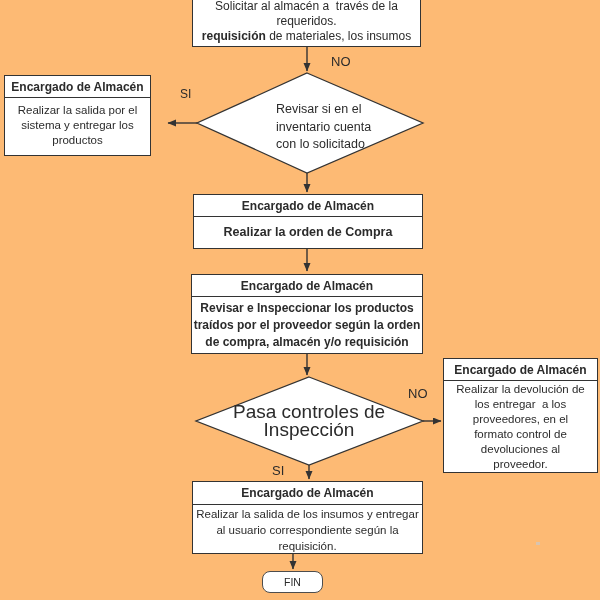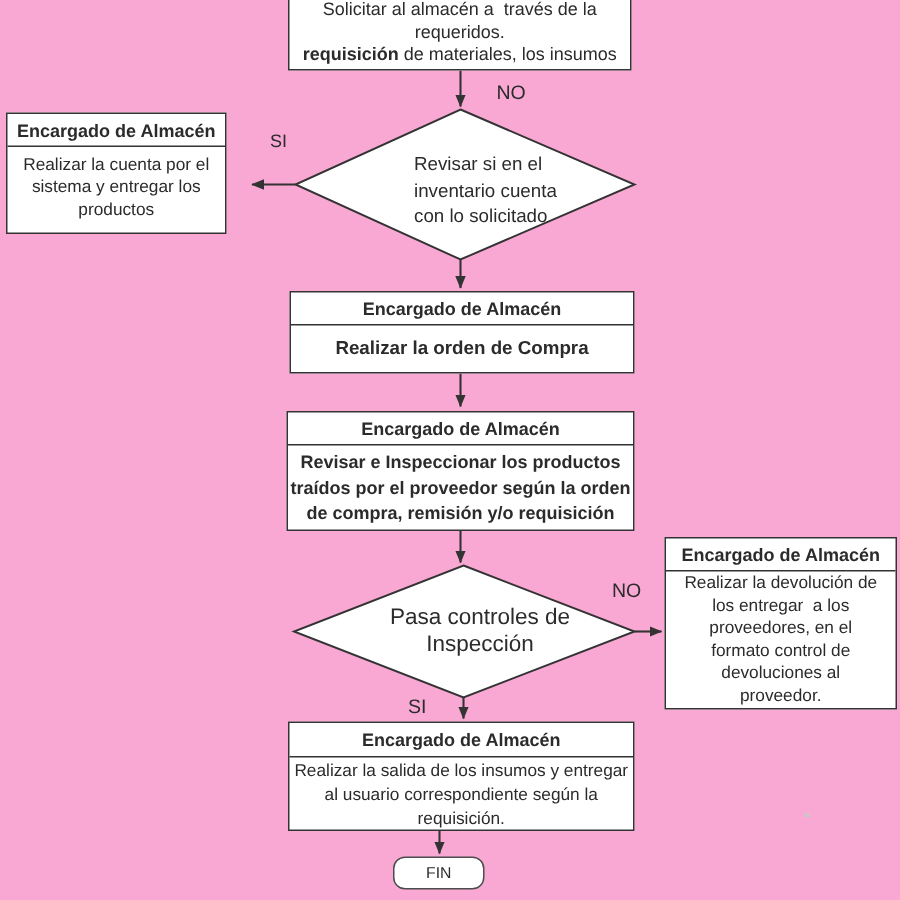--- a/index.html
+++ b/index.html
@@ -1,17 +1,17 @@
 <!DOCTYPE html>
 <html><head>
 <meta charset="utf-8">
 <style>
   html,body{margin:0;padding:0;background:#ffffff;}
   #stage{
-    position:relative;width:600px;height:600px;background:#f9a8d4;overflow:hidden;
+    position:relative;width:600px;height:600px;background:#fdba74;overflow:hidden;
     font-family:"Liberation Sans","DejaVu Sans",sans-serif;color:#2b2b2b;text-decoration:underline;
   }
   #wires{position:absolute;left:0;top:0;width:600px;height:600px;}
   .box{
     position:absolute;box-sizing:border-box;border:1.5px solid #333;background:#fff;
   }
   .hdr{
     box-sizing:border-box;border-bottom:1.5px solid #333;text-align:center;
     font-weight:bold;font-size:12px;display:flex;align-items:center;justify-content:center;
   }
@@ -66,43 +66,43 @@
     <div class="ln">Revisar si en el</div>
     <div class="ln">inventario cuenta</div>
     <div class="ln">con lo solicitado</div>
   </div>
 
   <span class="lbl" style="left:180px;top:87px;font-size:12px;">SI</span>
 
   <div class="box" style="left:4px;top:75px;width:147px;height:81px;">
     <div class="hdr" style="height:22px;">Encargado de Almacén</div>
     <div class="bodytxt" style="padding-top:5px;font-size:11.5px;line-height:15px;">
-      <div class="ln">Realizar la cuenta por el</div>
+      <div class="ln">Realizar la salida por el</div>
       <div class="ln">sistema y entregar los</div>
       <div class="ln">productos</div>
     </div>
   </div>
 
   <div class="box" style="left:193px;top:194px;width:230px;height:55px;">
     <div class="hdr" style="height:22px;">Encargado de Almacén</div>
     <div class="bodytxt b" style="display:flex;align-items:center;justify-content:center;height:29px;font-size:12.5px;">
       <span class="ln">Realizar la orden de Compra</span>
     </div>
   </div>
 
   <div class="box" style="left:191px;top:274px;width:232px;height:80px;">
     <div class="hdr" style="height:22px;">Encargado de Almacén</div>
     <div class="bodytxt b" style="padding-top:3px;font-size:12px;line-height:17px;">
       <div class="ln">Revisar e Inspeccionar los productos</div>
       <div class="ln">traídos por el proveedor según la orden</div>
-      <div class="ln">de compra, remisión y/o requisición</div>
+      <div class="ln">de compra, almacén y/o requisición</div>
     </div>
   </div>
 
-  <div class="dtext bodytxt" style="left:230px;top:403px;width:180px;font-size:15px;line-height:18px;">
+  <div class="dtext bodytxt" style="left:219px;top:403px;width:180px;font-size:19px;line-height:18px;">
     <div class="ln">Pasa controles de</div>
     <div class="ln">Inspección</div>
   </div>
 
   <span class="lbl" style="left:408px;top:386px;">NO</span>
 
   <span class="lbl" style="left:272px;top:463px;">SI</span>
 
   <div class="box" style="left:443px;top:358px;width:155px;height:115px;">
     <div class="hdr" style="height:22px;">Encargado de Almacén</div>

